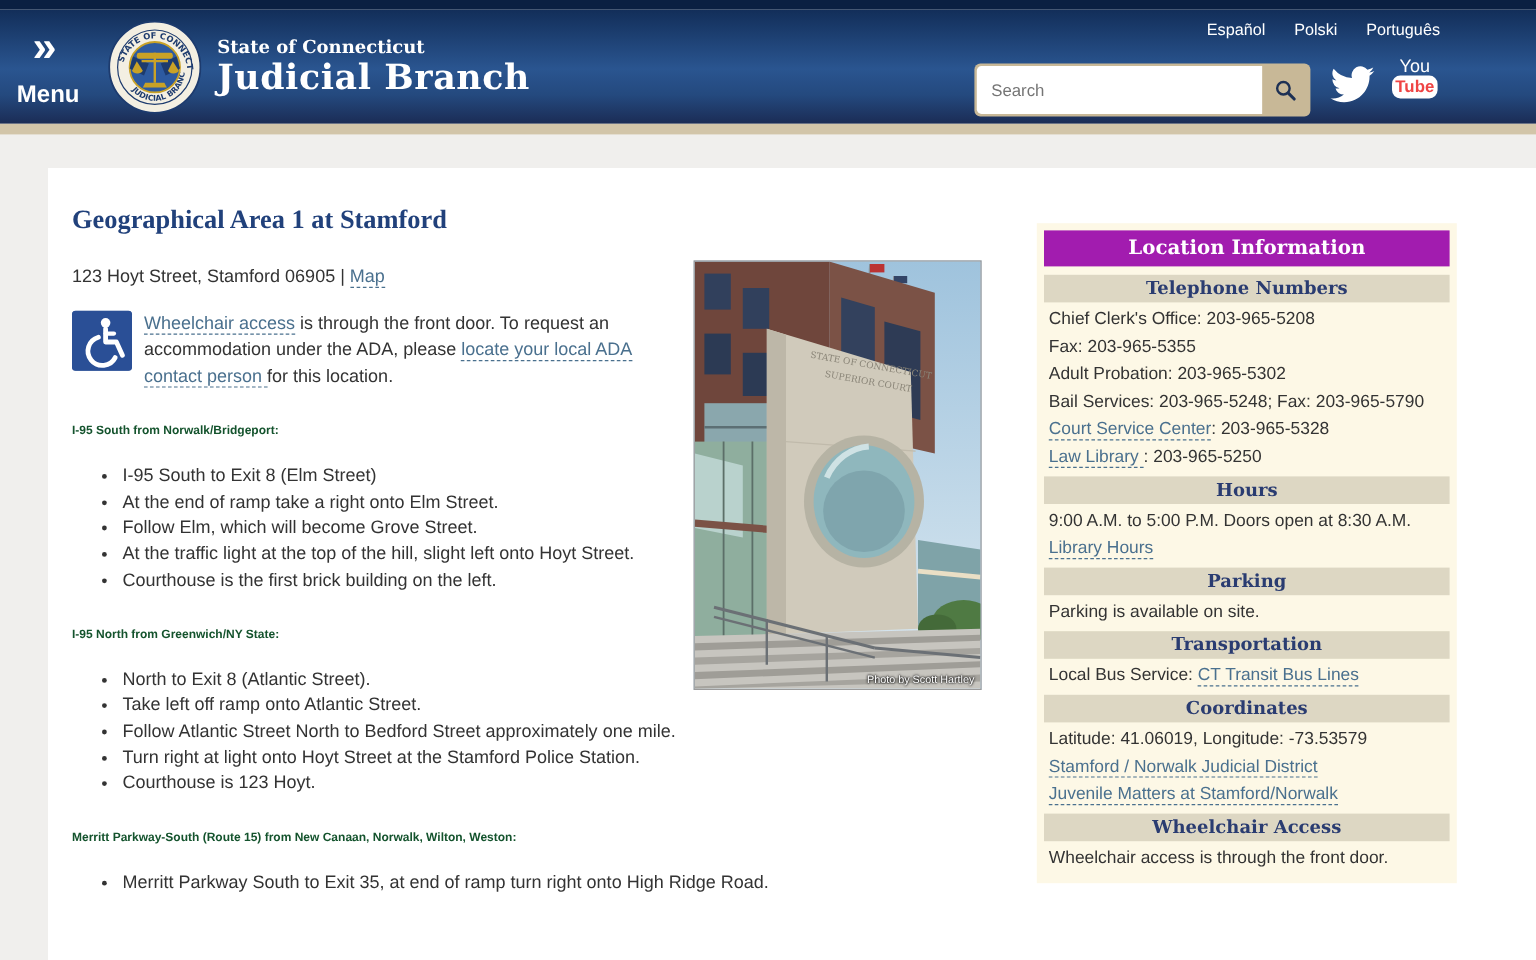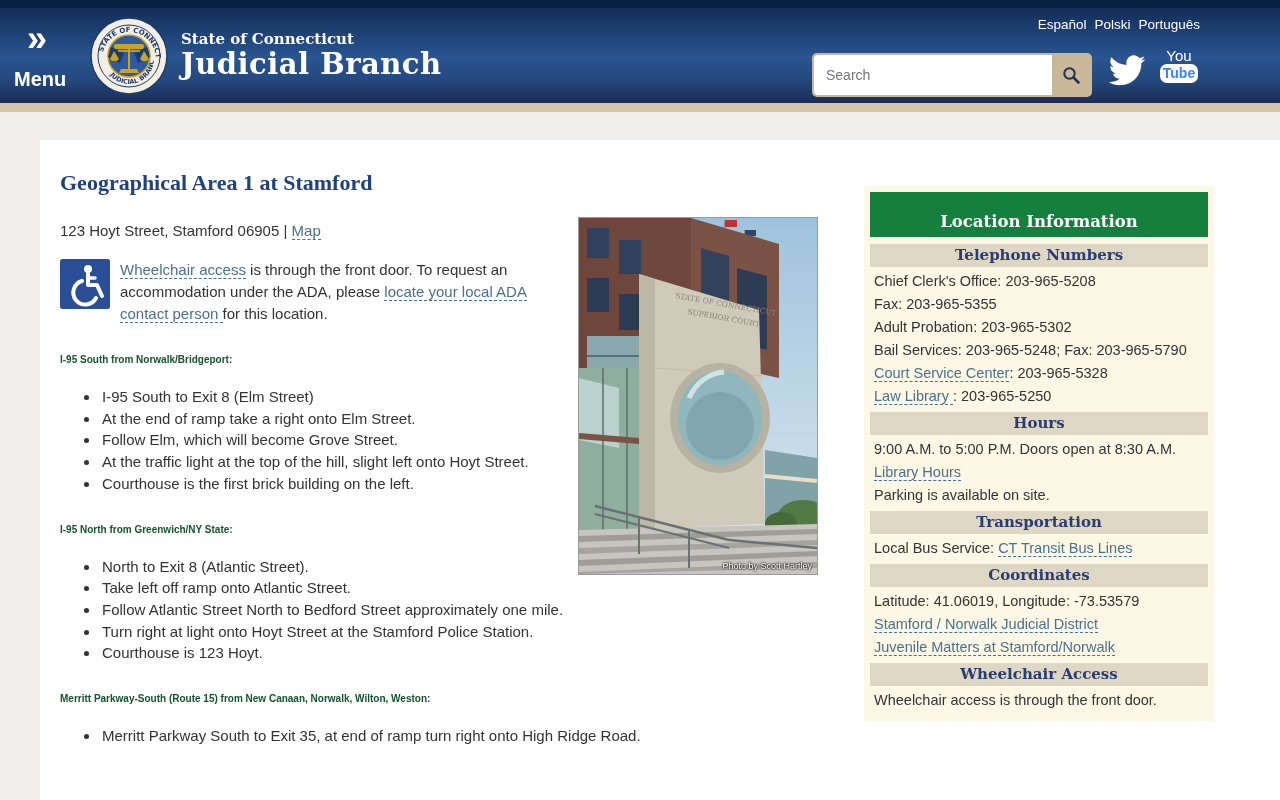--- a/index.html
+++ b/index.html
@@ -24,38 +24,38 @@
   .menu-btn { position:absolute; left:14px; top:16px; color:#fff; text-align:center; cursor:pointer; width:44px; }
   .menu-glyph { font-size:36px; line-height:30px; font-weight:bold; letter-spacing:-2px; }
   .menu-label { font-size:20px; font-weight:bold; margin-top:14px; }
 
   .seal { position:absolute; left:90px; top:9px; width:78px; height:78px; }
 
   .brand { position:absolute; left:181px; top:22px; color:#fff; }
   .brand-small { font-family:"DejaVu Serif", serif; font-weight:bold; font-size:15px; }
   .brand-large { font-family:"DejaVu Serif", serif; font-weight:bold; font-size:29px; line-height:33px; letter-spacing:0.5px; }
 
-  .langs { position:absolute; top:9px; right:80px; display:flex; gap:8px; }
+  .langs { position:absolute; top:9px; right:80px; display:flex; gap:24px; }
   .lang-link { color:#fff; font-size:13.5px; cursor:pointer; }
 
   .search-wrap {
     position:absolute; left:812px; top:45px; width:280px; height:44px;
     display:flex; background:#c8b897; border-radius:5px; overflow:hidden;
     padding:2px;
   }
   .search-input {
     flex:1; border:none; outline:none; border-radius:4px 0 0 4px;
     padding:0 12px; font-size:14px; font-family:"Liberation Sans",sans-serif; color:#333;
   }
   .search-btn { width:38px; background:#c8b897; border:none; display:flex; align-items:center; justify-content:center; cursor:pointer; }
 
   .tw-icon { position:absolute; left:1108px; top:46px; width:38px; height:32px; cursor:pointer; }
   .yt-icon { position:absolute; left:1158px; top:40px; width:42px; text-align:center; color:#fff; cursor:pointer; }
   .yt-you { font-size:15px; font-weight:normal; line-height:16px; }
-  .yt-tube { background:#fff; color:#3b82f6; font-size:14px; font-weight:bold; border-radius:7px; padding:1px 3px 2px; line-height:15px; }
+  .yt-tube { background:#fff; color:#ef4444; font-size:14px; font-weight:bold; border-radius:7px; padding:1px 3px 2px; line-height:15px; }
 
   
   .card {
     position:absolute; left:40px; top:140px; width:1266px; height:660px;
     background:#fff;
   }
 
   .content { position:absolute; left:20px; top:30px; width:784px; }
 
   .page-title {
@@ -90,23 +90,23 @@
 
   ul.dir-list { margin:21px 0 0 0; padding:0 0 0 40px; }
   ul.dir-list li { font-size:15px; line-height:21.7px; margin:0; padding:0 0 0 2px; }
 
   
   .sidebar {
     position:absolute; left:824px; top:46px; width:350px;
     background:#fdf8e6; padding:6px 6px 12px 6px;
   }
   .sb-title {
-    background:#15803d; color:#fff; text-align:center;
+    background:#a21caf; color:#fff; text-align:center;
     font-family:"DejaVu Serif", serif; font-weight:bold; font-size:16.5px;
-    padding:20px 0 6px;
+    padding:5px 0 6px;
   }
   .sb-sub {
     background:#ddd7c3; color:#2a3c71; text-align:center;
     font-family:"DejaVu Serif", serif; font-weight:bold; font-size:15px;
     padding:2px 0 3px; margin-top:7px;
   }
   .sb-row { font-size:14.5px; padding:6px 4px 0 4px; line-height:17px; }
 </style>
 </head>
 <body>
@@ -301,20 +301,21 @@
     <div class="sb-row">Fax: 203-965-5355</div>
     <div class="sb-row">Adult Probation: 203-965-5302</div>
     <div class="sb-row">Bail Services: 203-965-5248; Fax: 203-965-5790</div>
     <div class="sb-row"><span class="lnk">Court Service Center</span><span>: 203-965-5328</span></div>
     <div class="sb-row"><span class="lnk">Law Library </span><span>: 203-965-5250</span></div>
 
     <div class="sb-sub">Hours</div>
     <div class="sb-row">9:00 A.M. to 5:00 P.M. Doors open at 8:30 A.M.</div>
     <div class="sb-row"><span class="lnk">Library Hours</span></div>
 
+    <div class="sb-sub">Parking</div>
     <div class="sb-row">Parking is available on site.</div>
 
     <div class="sb-sub">Transportation</div>
     <div class="sb-row"><span>Local Bus Service: </span><span class="lnk">CT Transit Bus Lines</span></div>
 
     <div class="sb-sub">Coordinates</div>
     <div class="sb-row">Latitude: 41.06019, Longitude: -73.53579</div>
 
     <div class="sb-row"><span class="lnk">Stamford / Norwalk Judicial District</span></div>
     <div class="sb-row"><span class="lnk">Juvenile Matters at Stamford/Norwalk</span></div>

